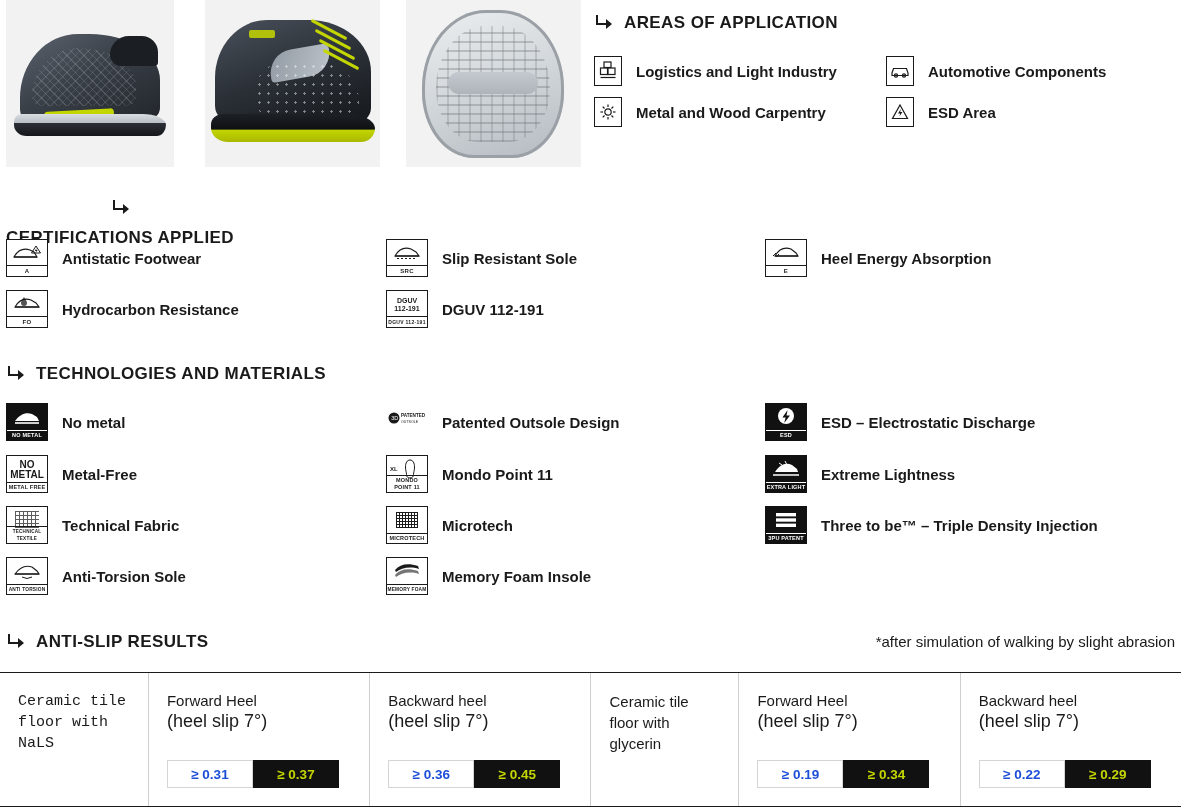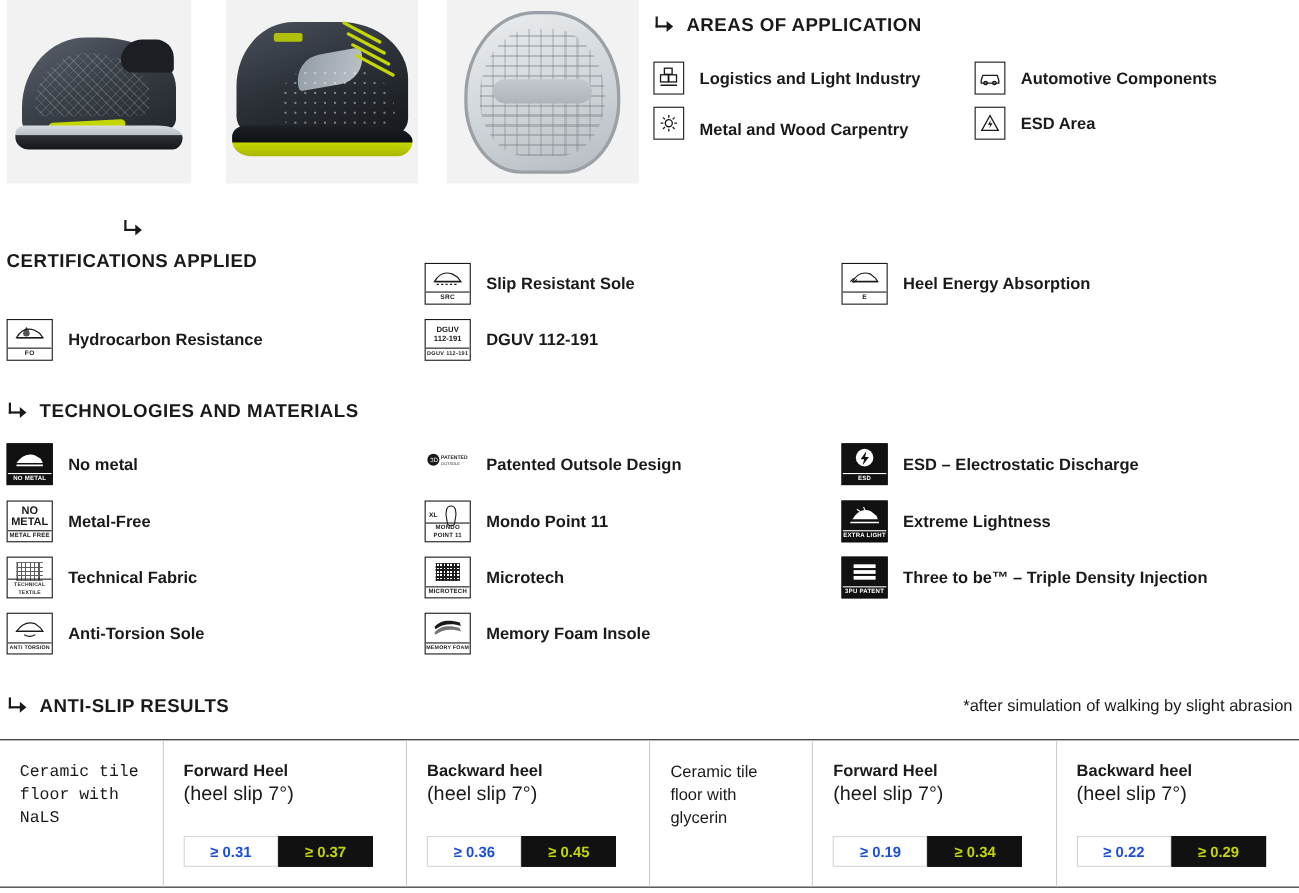--- a/index.html
+++ b/index.html
@@ -187,21 +187,21 @@
     display:flex;
   }
   .tcell { position:relative; padding:18px 18px 0 18px; }
   .tcell + .tcell { border-left:1.2px solid #cfcfcf; }
   .tcell.plain-label { width:152px;font-family:Liberation Mono, monospace; }
   .tcell.wide { width:228px; }
   .tcell.plain-label2 { width:152px; }
   .tlabel {
     font-size:15px; color:#1a1a1a; line-height:21px; font-weight:400;
   }
-  .ttitle { font-size:15px; font-weight:700; line-height:20px; }
+  .ttitle { font-size:15px; font-weight:400; line-height:20px; }
   .tsub { font-size:18px; font-weight:400; line-height:20px; }
   .vals { position:absolute; left:18px; bottom:18px; display:flex; }
   .val {
     width:86px; height:28px; display:flex; align-items:center; justify-content:center;
     font-size:13.5px; font-weight:700; border:1.2px solid #d5d5d5; background:#fff; color:#1d4ed8;
   }
   .val.hl { background:#111; color:#c4d600; border-color:#111; }
 </style>
 </head>
 <body>
@@ -268,21 +268,21 @@
     <span class="ic-app">
       <svg width="20" height="14" viewBox="0 0 20 14">
         <path d="M2 9 L3.5 4.5 H16.5 L18 9 V11.5 H2 Z" fill="none" stroke="#1a1a1a" stroke-width="1.2"></path>
         <circle cx="6" cy="11.5" r="1.6" fill="none" stroke="#1a1a1a" stroke-width="1.2"></circle>
         <circle cx="14" cy="11.5" r="1.6" fill="none" stroke="#1a1a1a" stroke-width="1.2"></circle>
       </svg>
     </span>
     <span class="feat-label">Automotive Components</span>
   </div>
 
-  <div class="feat" style="left:594px; top:97px;align-items:flex-end;">
+  <div class="feat" style="left:594px; top:97px;">
     <span class="ic-app">
       <svg width="20" height="20" viewBox="0 0 20 20">
         <circle cx="10" cy="10" r="3.2" fill="none" stroke="#1a1a1a" stroke-width="1.2"></circle>
         <g stroke="#1a1a1a" stroke-width="1.2">
           <line x1="10" y1="2.5" x2="10" y2="5"></line>
             <line x1="10" y1="15" x2="10" y2="17.5"></line>
           <line x1="2.5" y1="10" x2="5" y2="10"></line>
             <line x1="15" y1="10" x2="17.5" y2="10"></line>
           <line x1="4.7" y1="4.7" x2="6.5" y2="6.5"></line>
             <line x1="13.5" y1="13.5" x2="15.3" y2="15.3"></line>
@@ -304,20 +304,34 @@
     <span class="feat-label">ESD Area</span>
   </div>
 
   <div class="sec-head" style="left:6px; top:200px;flex-direction:column;">
     <span class="arrow-glyph">
         <span class="arrow-head"></span>
       </span>
     <span>CERTIFICATIONS APPLIED</span>
   </div>
 
+  <div class="feat" style="left:6px; top:239px;">
+    <span class="ic-cert">
+      <span class="glyph">
+        <svg width="30" height="18" viewBox="0 0 30 18">
+          <path d="M2 13 C6 6, 12 4, 18 6 L22 8 L25 13 Z" fill="none" stroke="#1a1a1a" stroke-width="1.1"></path>
+          <path d="M2 13 H25" stroke="#1a1a1a" stroke-width="1.4"></path>
+          <path d="M24 2 L28.5 9 H19.5 Z" fill="none" stroke="#1a1a1a" stroke-width="1"></path>
+          <path d="M24.6 4 L22.8 7 H24.3 L23.6 9 L25.6 6 H24.2 Z" fill="#1a1a1a"></path>
+        </svg>
+      </span>
+      <span class="code">A</span>
+    </span>
+    <span class="feat-label">Antistatic Footwear</span>
+  </div>
 
   <div class="feat" style="left:386px; top:239px;">
     <span class="ic-cert">
       <span class="glyph">
         <svg width="30" height="18" viewBox="0 0 30 18">
           <path d="M3 12 C7 5, 13 3, 19 5 L24 8 L27 12 Z" fill="none" stroke="#1a1a1a" stroke-width="1.1"></path>
           <path d="M3 12 H27" stroke="#1a1a1a" stroke-width="1.4"></path>
           <path d="M5 14.5 H25" stroke="#1a1a1a" stroke-width="1" stroke-dasharray="2 2"></path>
         </svg>
       </span>

